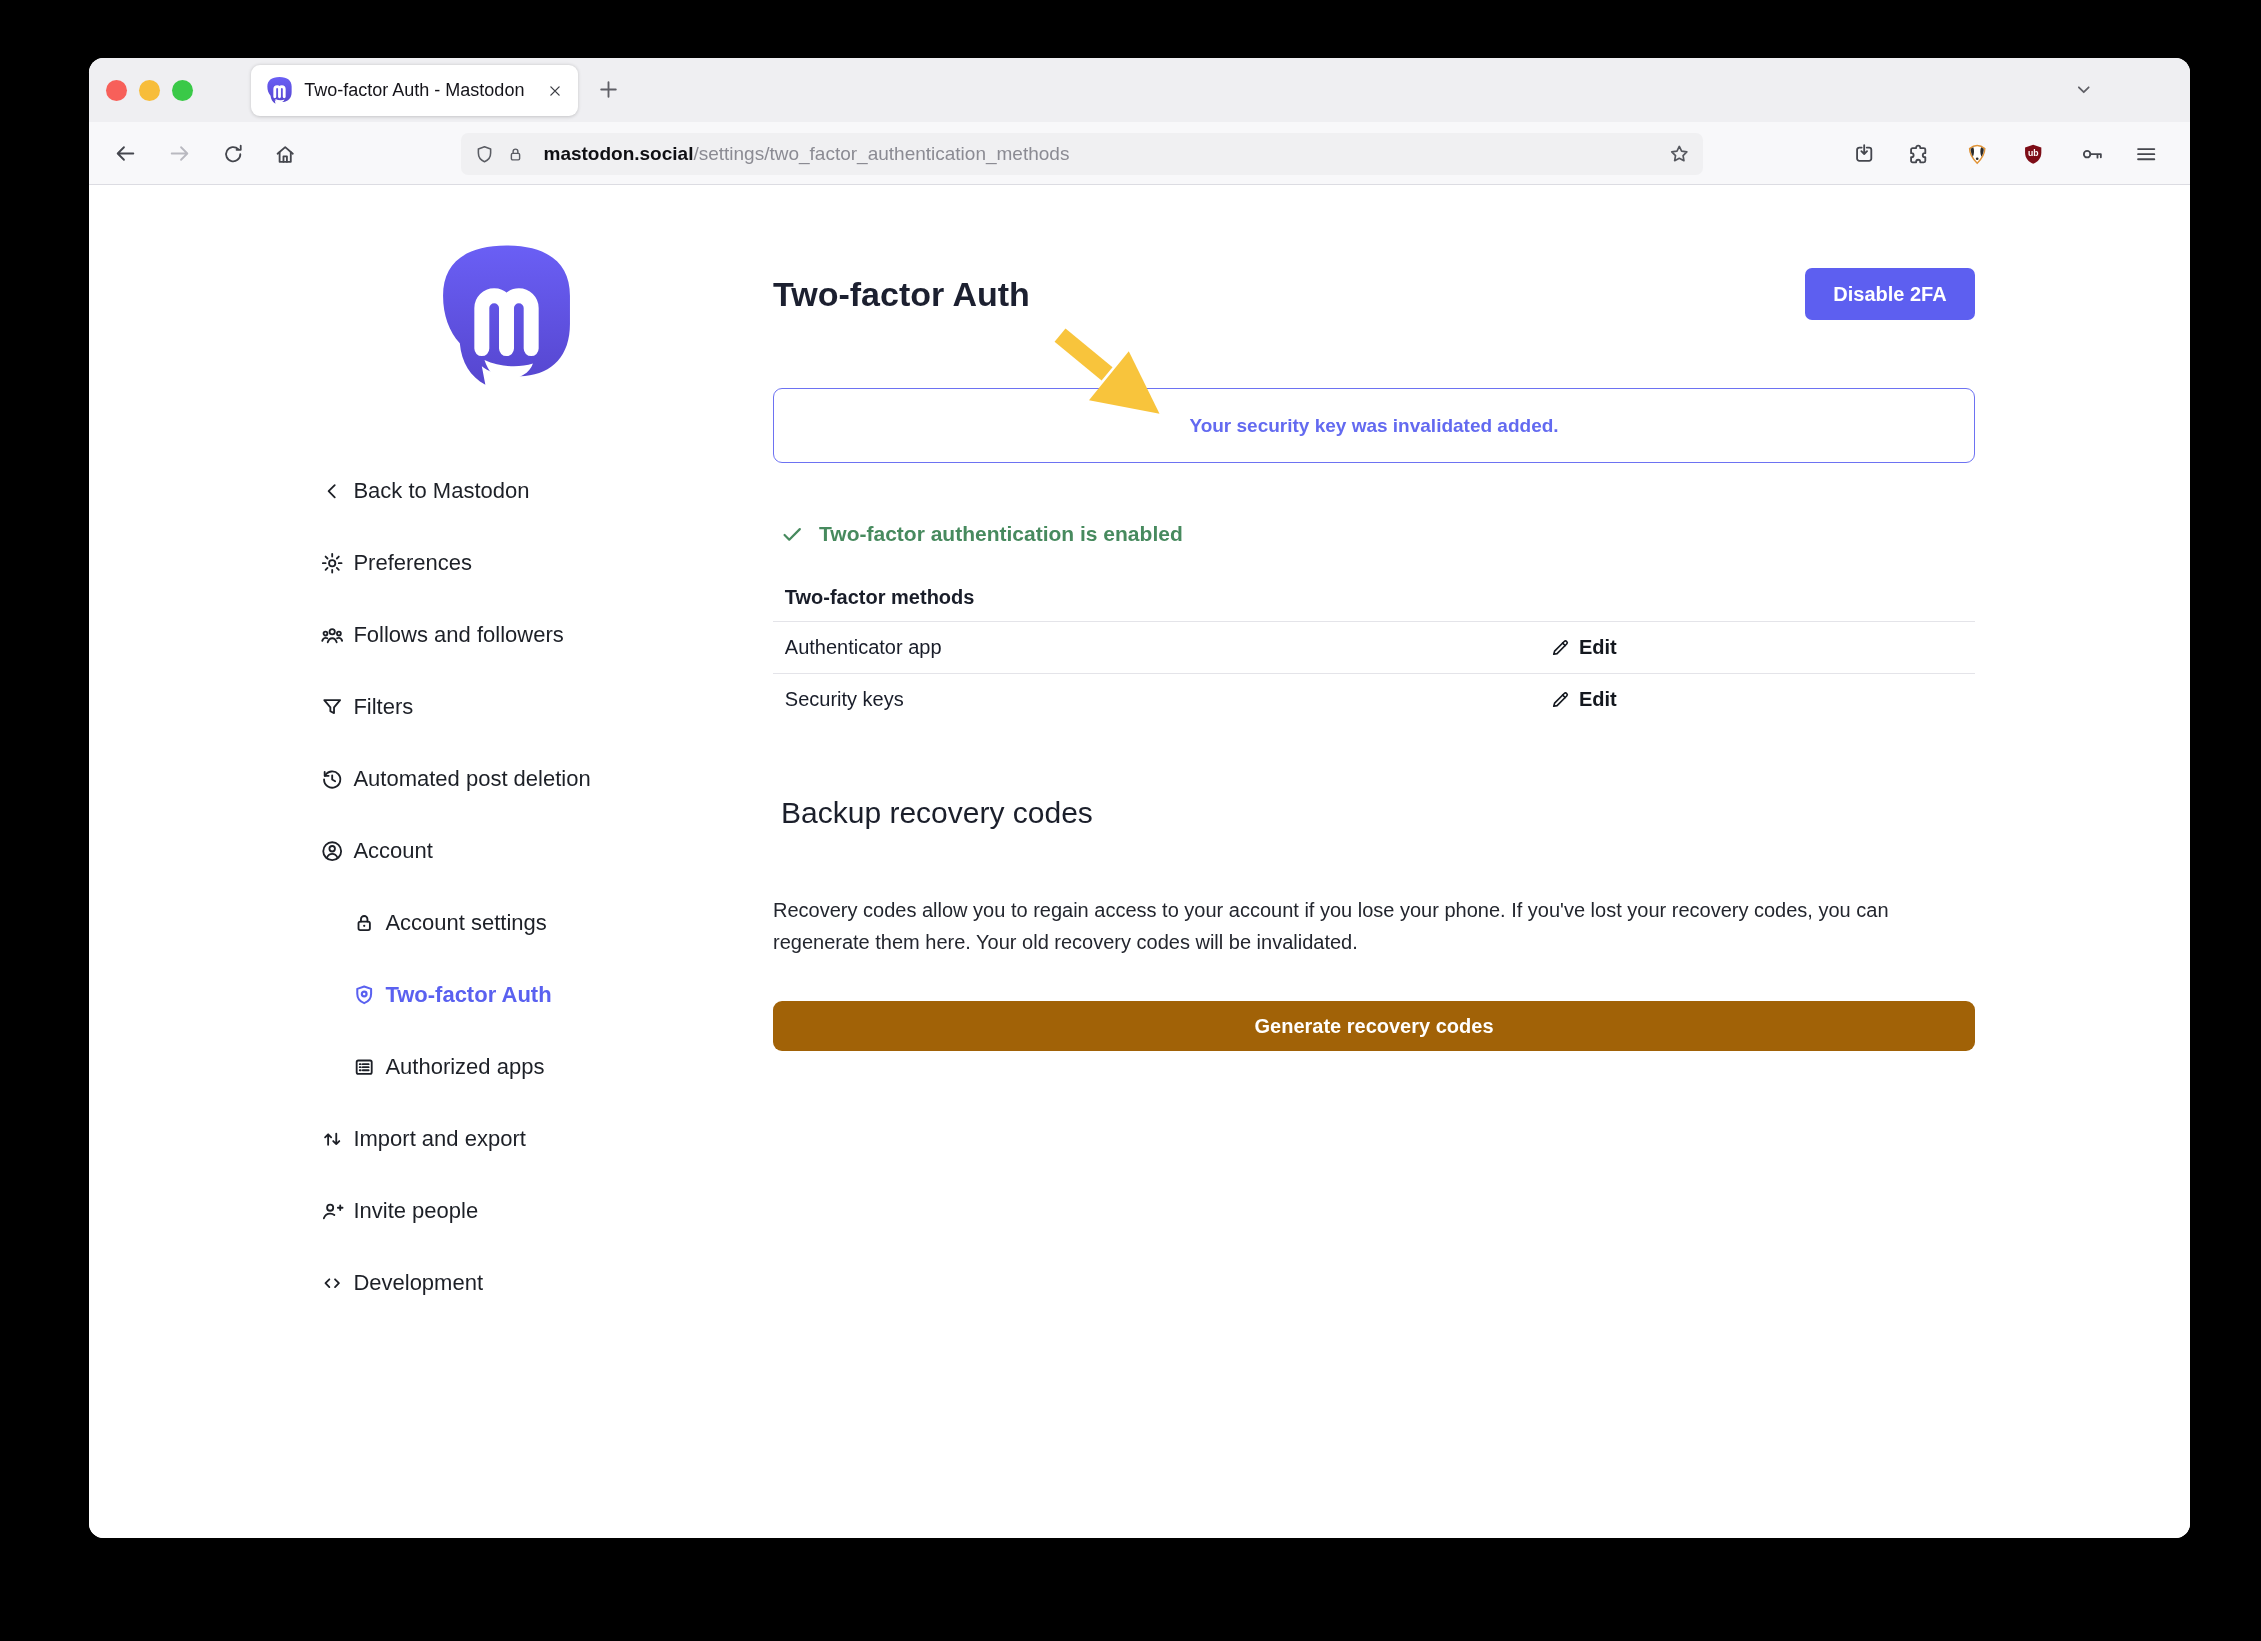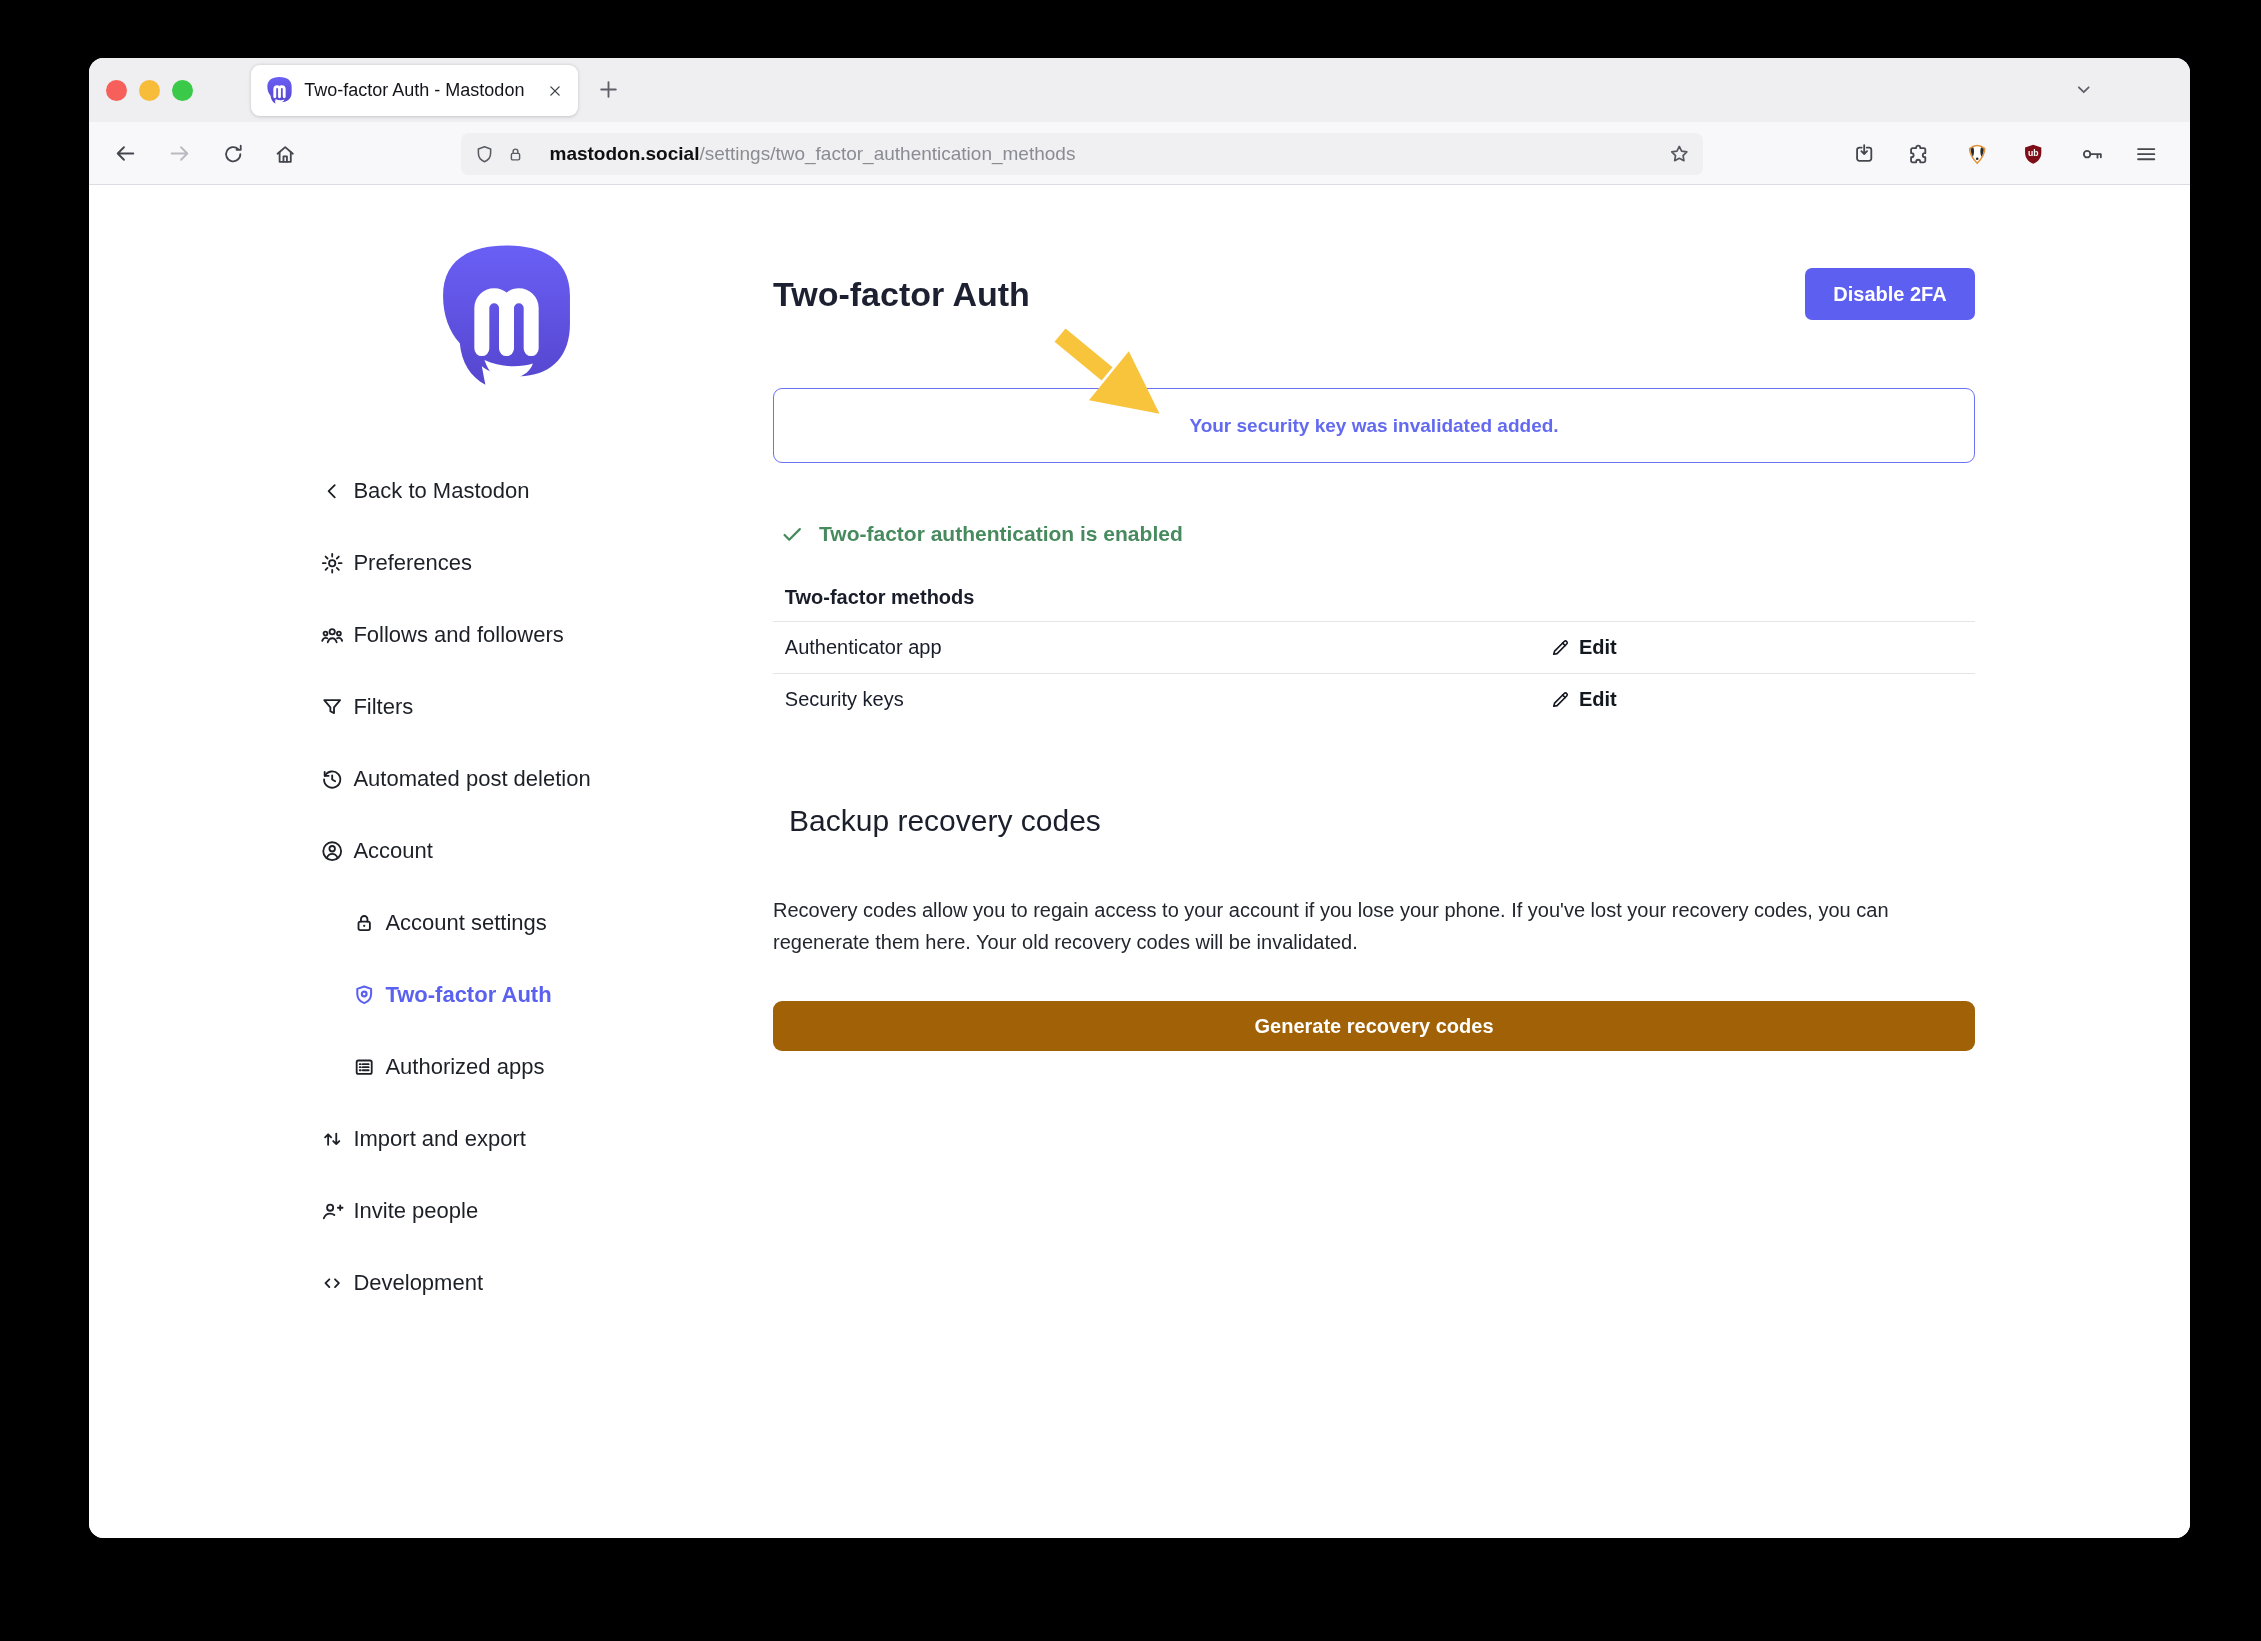--- a/index.html
+++ b/index.html
@@ -22,21 +22,21 @@
   .tab-close{color:#3f4046;margin-left:7.2px}
   .newtab{position:absolute;left:507px;top:19px;color:#5f5f66}
   .tablist-chevron{position:absolute;left:1983px;top:20px;color:#5f5f66}
 
   
   .toolbar{position:absolute;top:64px;left:0;right:0;height:63px;background:#f8f8fa;border-bottom:0.9px solid #dcdce2;box-sizing:border-box}
   .tbtn{position:absolute;top:15.4px;width:33px;height:33px;display:flex;align-items:center;justify-content:center;color:#45474e}
   .tbtn.disabled{color:#b9b9c0}
   .urlbar{position:absolute;left:372px;top:11px;width:1242px;height:42px;background:#f0f0f2;border-radius:7.2px;
           display:flex;align-items:center;padding:0 12.7px;box-sizing:border-box;color:#5b5d64}
-  .url-text{margin-left:24px;font-size:19px;white-space:nowrap}
+  .url-text{margin-left:18px;font-size:19px;white-space:nowrap}
   .url-domain{color:#0f0f13;font-weight:bold}
   .url-path{color:#8b8b93;font-weight:normal}
   .url-star{margin-left:auto;color:#55575e}
 
   
   .content{position:absolute;top:128px;left:0;right:0;bottom:0;background:#fff}
   .sidebar{position:absolute;left:0;top:0;width:684px;height:100%}
   .logo{position:absolute;left:347px;top:54px;width:141px;height:152px}
   .nav{position:absolute;left:231px;top:269px;right:9px}
   .nav-item{height:72px;display:flex;align-items:center;color:#1d2027;font-size:22px;cursor:pointer}
@@ -60,21 +60,21 @@
 
   .methods{position:absolute;top:387px;left:0;right:0}
   .methods-header{height:48px;display:flex;align-items:center;padding-left:11.8px;font-size:20px;font-weight:bold;
                   color:#191d29;border-bottom:0.9px solid #e4e4e9}
   .methods-row{height:51px;display:flex;align-items:center;padding-left:11.8px;font-size:20px;color:#191d29}
   .methods-row.bordered{border-bottom:0.9px solid #e4e4e9}
   .methods-row .name{flex:none;width:764px}
   .edit-link{display:flex;align-items:center;gap:8.1px;color:#14181f;font-weight:bold;cursor:pointer}
   .edit-link svg{width:22px;height:22px}
 
-  .backup-title{position:absolute;top:602px;left:0;margin:16px;font-size:30px;font-weight:normal;color:#1b1f2b}
+  .backup-title{position:absolute;top:602px;left:0;margin:8px;font-size:30px;font-weight:normal;color:#1b1f2b}
   .backup-desc{position:absolute;top:688px;left:0;width:1185px;font-size:20px;line-height:32px;color:#23262e}
   .generate-btn{position:absolute;top:815px;left:0;width:1202px;height:50px;background:#a16207;color:#fff;
                 border:none;border-radius:9px;font-size:20px;font-weight:bold;font-family:"Liberation Sans",sans-serif;cursor:pointer}
 
   .ub-shield{width:24.4px;height:24.4px}
   .badger{width:24.4px;height:24.4px}
 </style>
 </head>
 <body>
 

